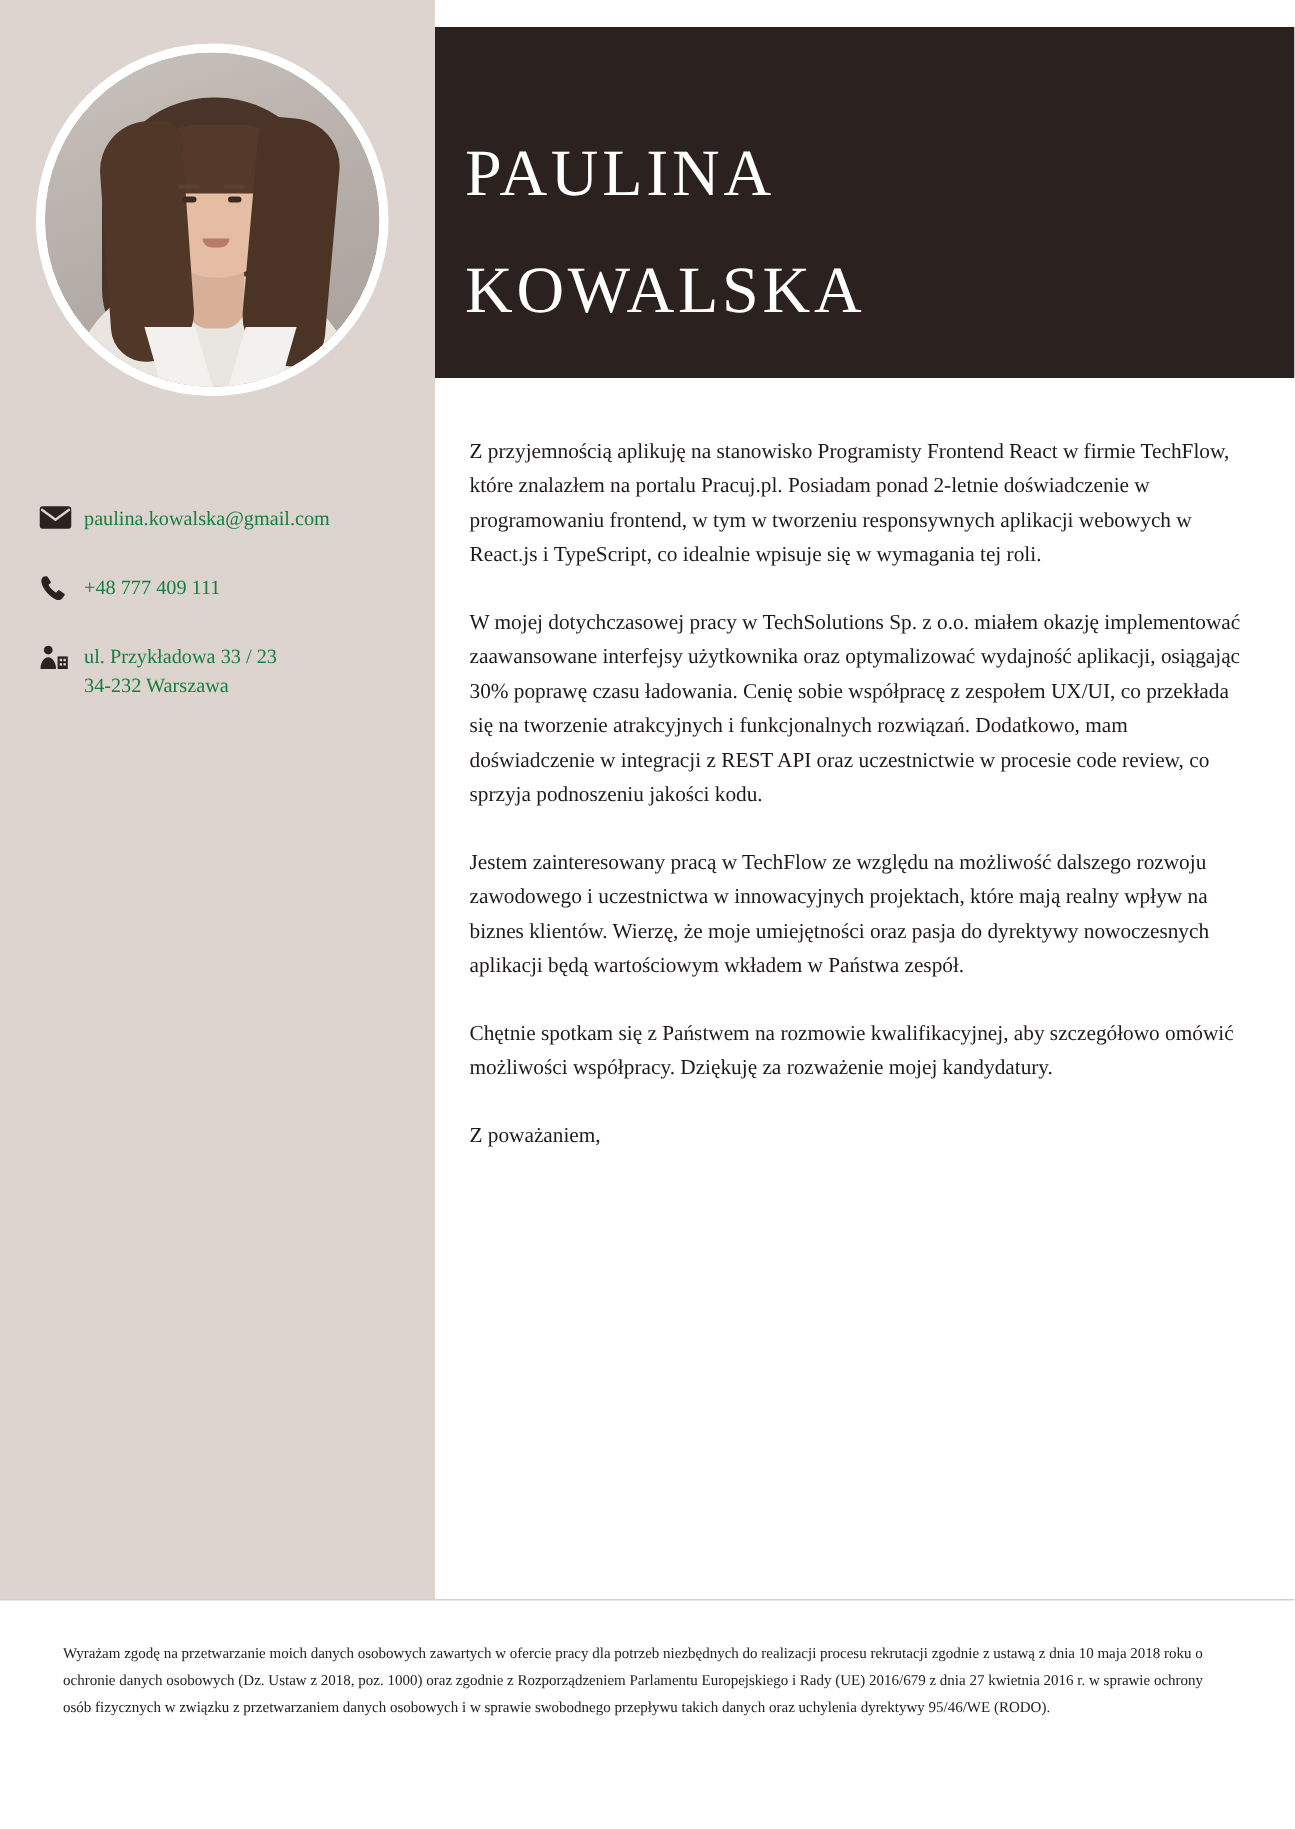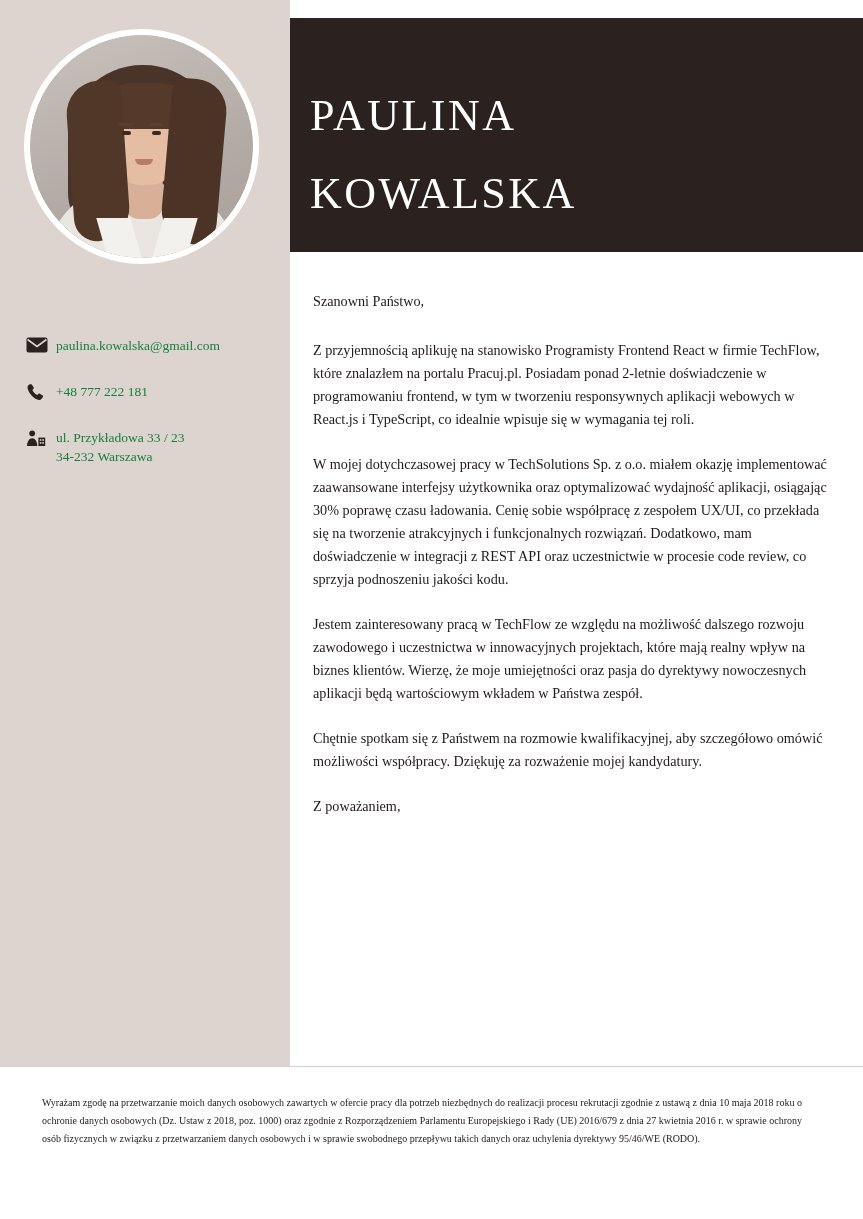--- a/index.html
+++ b/index.html
@@ -308,21 +308,21 @@
       </span>
       <span class="contact-text">paulina.kowalska@gmail.com</span>
     </div>
 
     <div class="contact-row">
       <span class="contact-icon">
         <svg width="19" height="19" viewBox="0 0 19 19" aria-hidden="true">
           <path d="M3.2 1.4 C2 2.2 1.2 3.6 1.6 5.2 C2.6 9.6 6.4 14.4 11.2 16.6 C12.9 17.4 14.6 17 15.6 15.8 L16.9 14.1 C17.3 13.6 17.2 12.9 16.7 12.6 L13.7 10.7 C13.2 10.4 12.6 10.5 12.3 11 L11.4 12.1 C9.3 11 7.3 9 6.3 6.9 L7.4 6 C7.9 5.7 8 5.1 7.7 4.6 L5.8 1.6 C5.5 1.1 4.8 1 4.3 1.3 Z" fill="#2b2220"></path>
         </svg>
       </span>
-      <span class="contact-text">+48 777 222 181</span>
+      <span class="contact-text">+48 777 409 111</span>
     </div>
 
     <div class="contact-row">
       <span class="contact-icon">
         <svg width="20" height="20" viewBox="0 0 20 20" aria-hidden="true">
           <path d="M6.2 1.5 C4.5 1.5 3.2 2.8 3.2 4.4 C3.2 6 4.5 7.3 6.2 7.3 C7.8 7.3 9.1 6 9.1 4.4 C9.1 2.8 7.8 1.5 6.2 1.5 Z" fill="#2b2220"></path>
           <path d="M1 17 C1 12.6 3.3 9.2 6.2 9.2 C9 9.2 11.3 12.6 11.3 17 Z" fill="#2b2220"></path>
           <rect x="12.4" y="8.6" width="6.8" height="8.4" fill="#2b2220"></rect>
           <rect x="13.8" y="10.2" width="1.6" height="1.6" fill="#ddd3cf"></rect>
           <rect x="16.3" y="10.2" width="1.6" height="1.6" fill="#ddd3cf"></rect>
@@ -332,21 +332,20 @@
       </span>
       <span class="contact-text">
         <span>ul. Przykładowa 33 / 23</span><br>
         <span>34-232 Warszawa</span>
       </span>
     </div>
 
   </div>
 
   <div class="letter">
-    <p class="greeting">Szanowni Państwo,</p>
     <p>Z przyjemnością aplikuję na stanowisko Programisty Frontend React w firmie TechFlow, które znalazłem na portalu Pracuj.pl. Posiadam ponad 2-letnie doświadczenie w programowaniu frontend, w tym w tworzeniu responsywnych aplikacji webowych w React.js i TypeScript, co idealnie wpisuje się w wymagania tej roli.</p>
     <p>W mojej dotychczasowej pracy w TechSolutions Sp. z o.o. miałem okazję implementować zaawansowane interfejsy użytkownika oraz optymalizować wydajność aplikacji, osiągając 30% poprawę czasu ładowania. Cenię sobie współpracę z zespołem UX/UI, co przekłada się na tworzenie atrakcyjnych i funkcjonalnych rozwiązań. Dodatkowo, mam doświadczenie w integracji z REST API oraz uczestnictwie w procesie code review, co sprzyja podnoszeniu jakości kodu.</p>
     <p>Jestem zainteresowany pracą w TechFlow ze względu na możliwość dalszego rozwoju zawodowego i uczestnictwa w innowacyjnych projektach, które mają realny wpływ na biznes klientów. Wierzę, że moje umiejętności oraz pasja do dyrektywy nowoczesnych aplikacji będą wartościowym wkładem w Państwa zespół.</p>
     <p>Chętnie spotkam się z Państwem na rozmowie kwalifikacyjnej, aby szczegółowo omówić możliwości współpracy. Dziękuję za rozważenie mojej kandydatury.</p>
     <p>Z poważaniem,</p>
   </div>
 
   <div class="footer-band"></div>
   <div class="footer-rule"></div>
   <div class="footer">Wyrażam zgodę na przetwarzanie moich danych osobowych zawartych w ofercie pracy dla potrzeb niezbędnych do realizacji procesu rekrutacji zgodnie z ustawą z dnia 10 maja 2018 roku o ochronie danych osobowych (Dz. Ustaw z 2018, poz. 1000) oraz zgodnie z Rozporządzeniem Parlamentu Europejskiego i Rady (UE) 2016/679 z dnia 27 kwietnia 2016 r. w sprawie ochrony osób fizycznych w związku z przetwarzaniem danych osobowych i w sprawie swobodnego przepływu takich danych oraz uchylenia dyrektywy 95/46/WE (RODO).</div>

